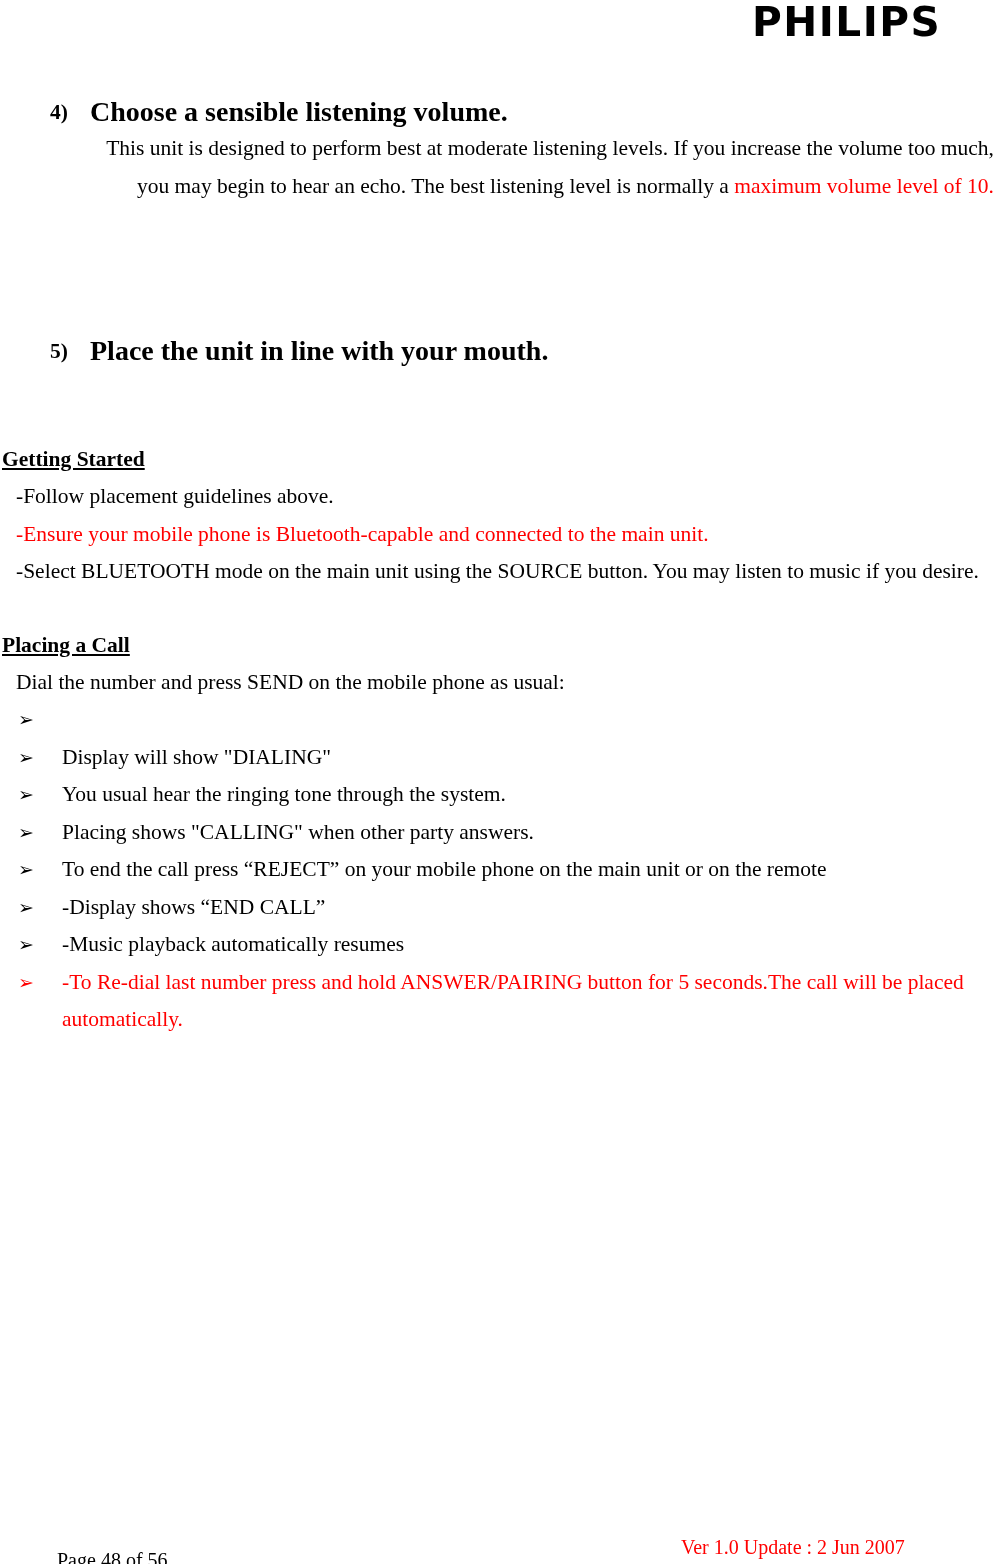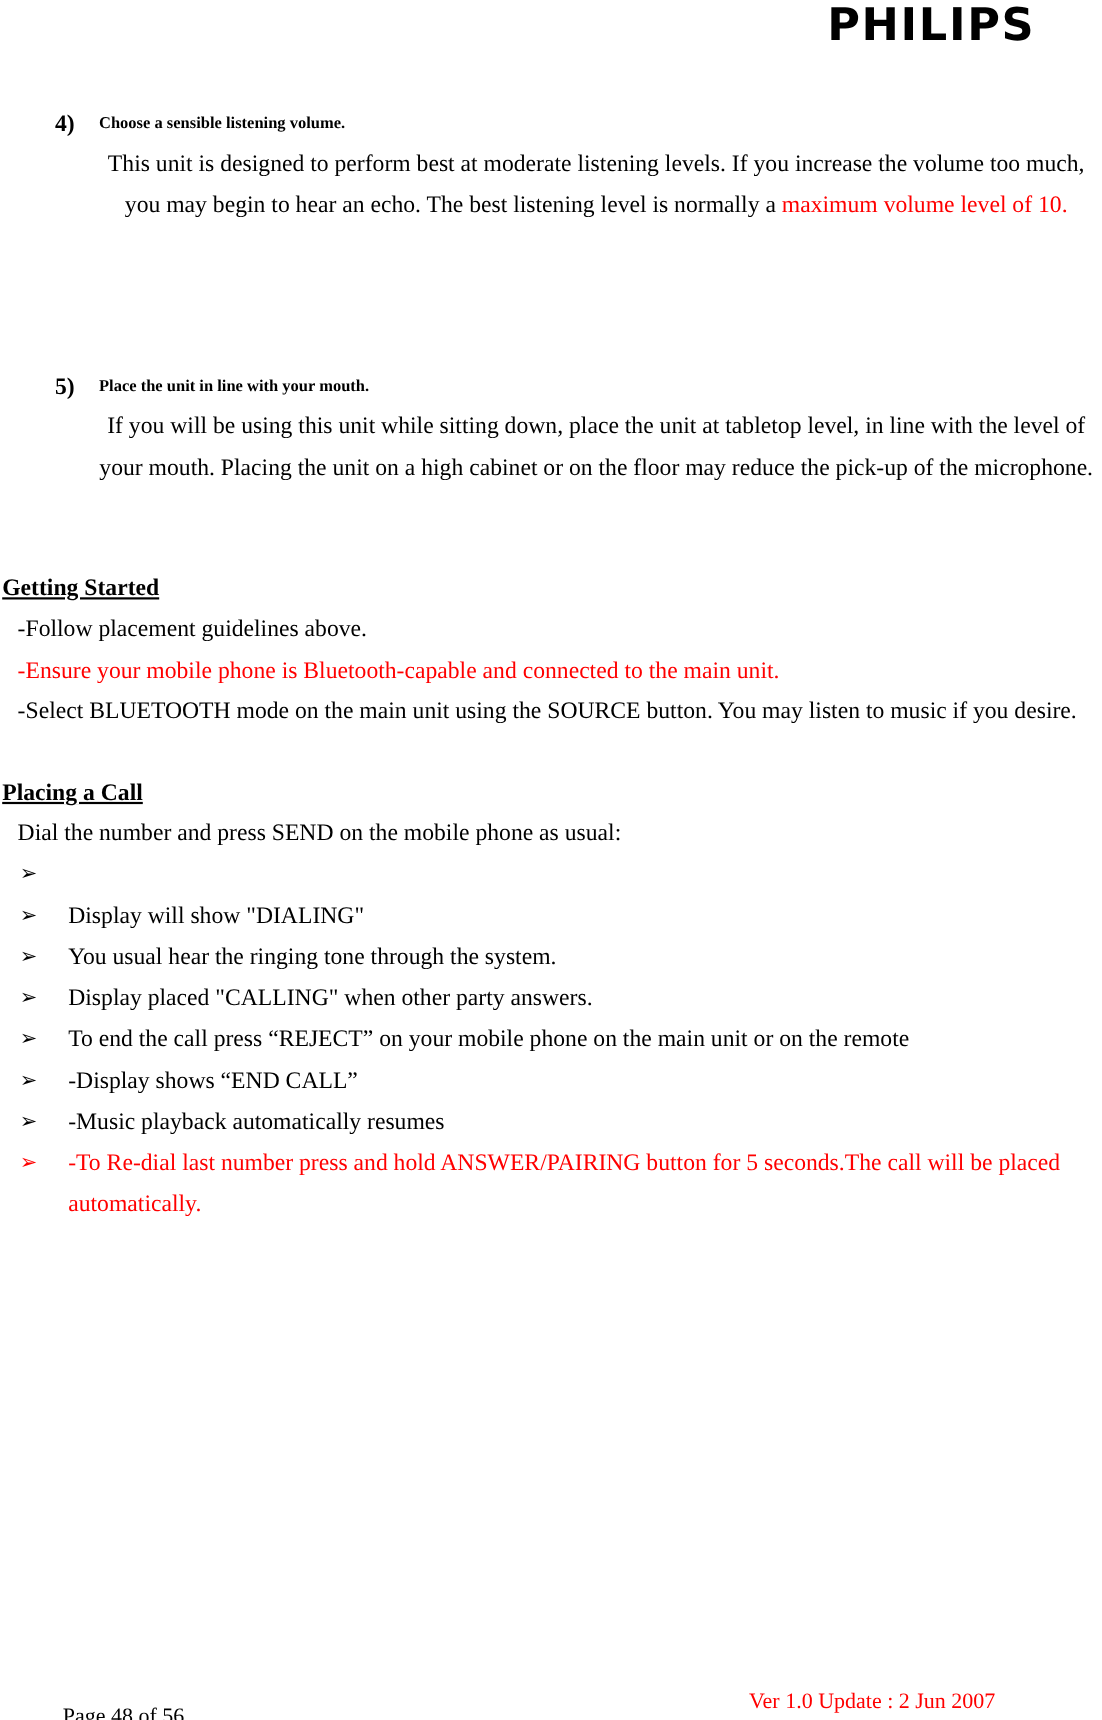--- a/index.html
+++ b/index.html
@@ -55,30 +55,30 @@
   .numitem .num {
     position: absolute;
     left: 50px;
     top: 0;
     font-weight: 700;
     font-size: 21.5px;
     line-height: 36px;
   }
   .numitem .head {
     font-weight: 700;
-    font-size: 15px;
+    font-size: 28px;
     line-height: 36px;
     display: block;
   }
   .numitem .para {
     display: block;
     font-size: 21.5px;
     line-height: 37.5px;
     padding-right: 8px;
-    text-align: center;
+    text-align: right;
   }
 
   .gap-a { height: 128px; }
   .gap-b { height: 72px; }
   .gap-c { height: 36px; }
 
   .sect-head {
     font-weight: 700;
     font-size: 21.5px;
     line-height: 37px;
@@ -159,42 +159,41 @@
       <span class="num">4)</span>
       <span class="head">Choose a sensible listening volume.</span>
       <span class="para"><span>This unit is designed to perform best at moderate listening levels. If you increase the volume too much, you may begin to hear an echo. The best listening level is normally a </span><span class="red">maximum volume level of 10.</span></span>
     </div>
 
     <div class="gap-a"></div>
 
     <div class="numitem">
       <span class="num">5)</span>
       <span class="head">Place the unit in line with your mouth.</span>
-      <span class="para">If you will be using this unit while sitting down, place the unit at tabletop level, in line with the level of your mouth. Placing the unit on a high cabinet or on the floor may reduce the pick-up of the microphone.</span>
     </div>
 
     <div class="gap-b"></div>
 
     <div>
       <div><span class="sect-head">Getting Started</span></div>
       <div class="line">-Follow placement guidelines above.</div>
       <div class="line red">-Ensure your mobile phone is Bluetooth-capable and connected to the main unit.</div>
       <div class="line"><span>-Select BLUETOOTH mode on the main unit using the </span><span class="b">SOURCE</span><span> button. You may listen to music if you desire.</span></div>
     </div>
 
     <div class="gap-c"></div>
 
     <div>
       <div><span class="sect-head">Placing a Call</span></div>
       <div class="line">Dial the number and press SEND on the mobile phone as usual:</div>
       <ul class="bullets" id="bullet-list">
           <li><span class="marker">➢</span></li>
           <li><span class="marker">➢</span><span><span>Display will show </span><span class="b">"DIALING"</span></span></li>
           <li><span class="marker">➢</span><span><span>You usual hear the ringing tone through the system.</span></span></li>
-          <li><span class="marker">➢</span><span><span>Display placed </span><span class="b">"CALLING"</span><span> when other party answers.</span></span></li>
+          <li><span class="marker">➢</span><span><span>Placing shows </span><span class="b">"CALLING"</span><span> when other party answers.</span></span></li>
           <li><span class="marker">➢</span><span><span>To end the call press “</span><span class="b">REJECT</span><span>” on your mobile phone on the main unit or on the remote</span></span></li>
           <li><span class="marker">➢</span><span><span>-Display shows “END CALL”</span></span></li>
           <li><span class="marker">➢</span><span><span>-Music playback automatically resumes</span></span></li>
           <li class="redline"><span class="marker">➢</span><span><span>-To Re-dial last number press and hold </span><span class="b">ANSWER/PAIRING</span><span> button for 5 seconds.The call will be placed automatically.</span></span></li>
         </ul>
     </div>
 
   </div>
 
   <div class="footer">

